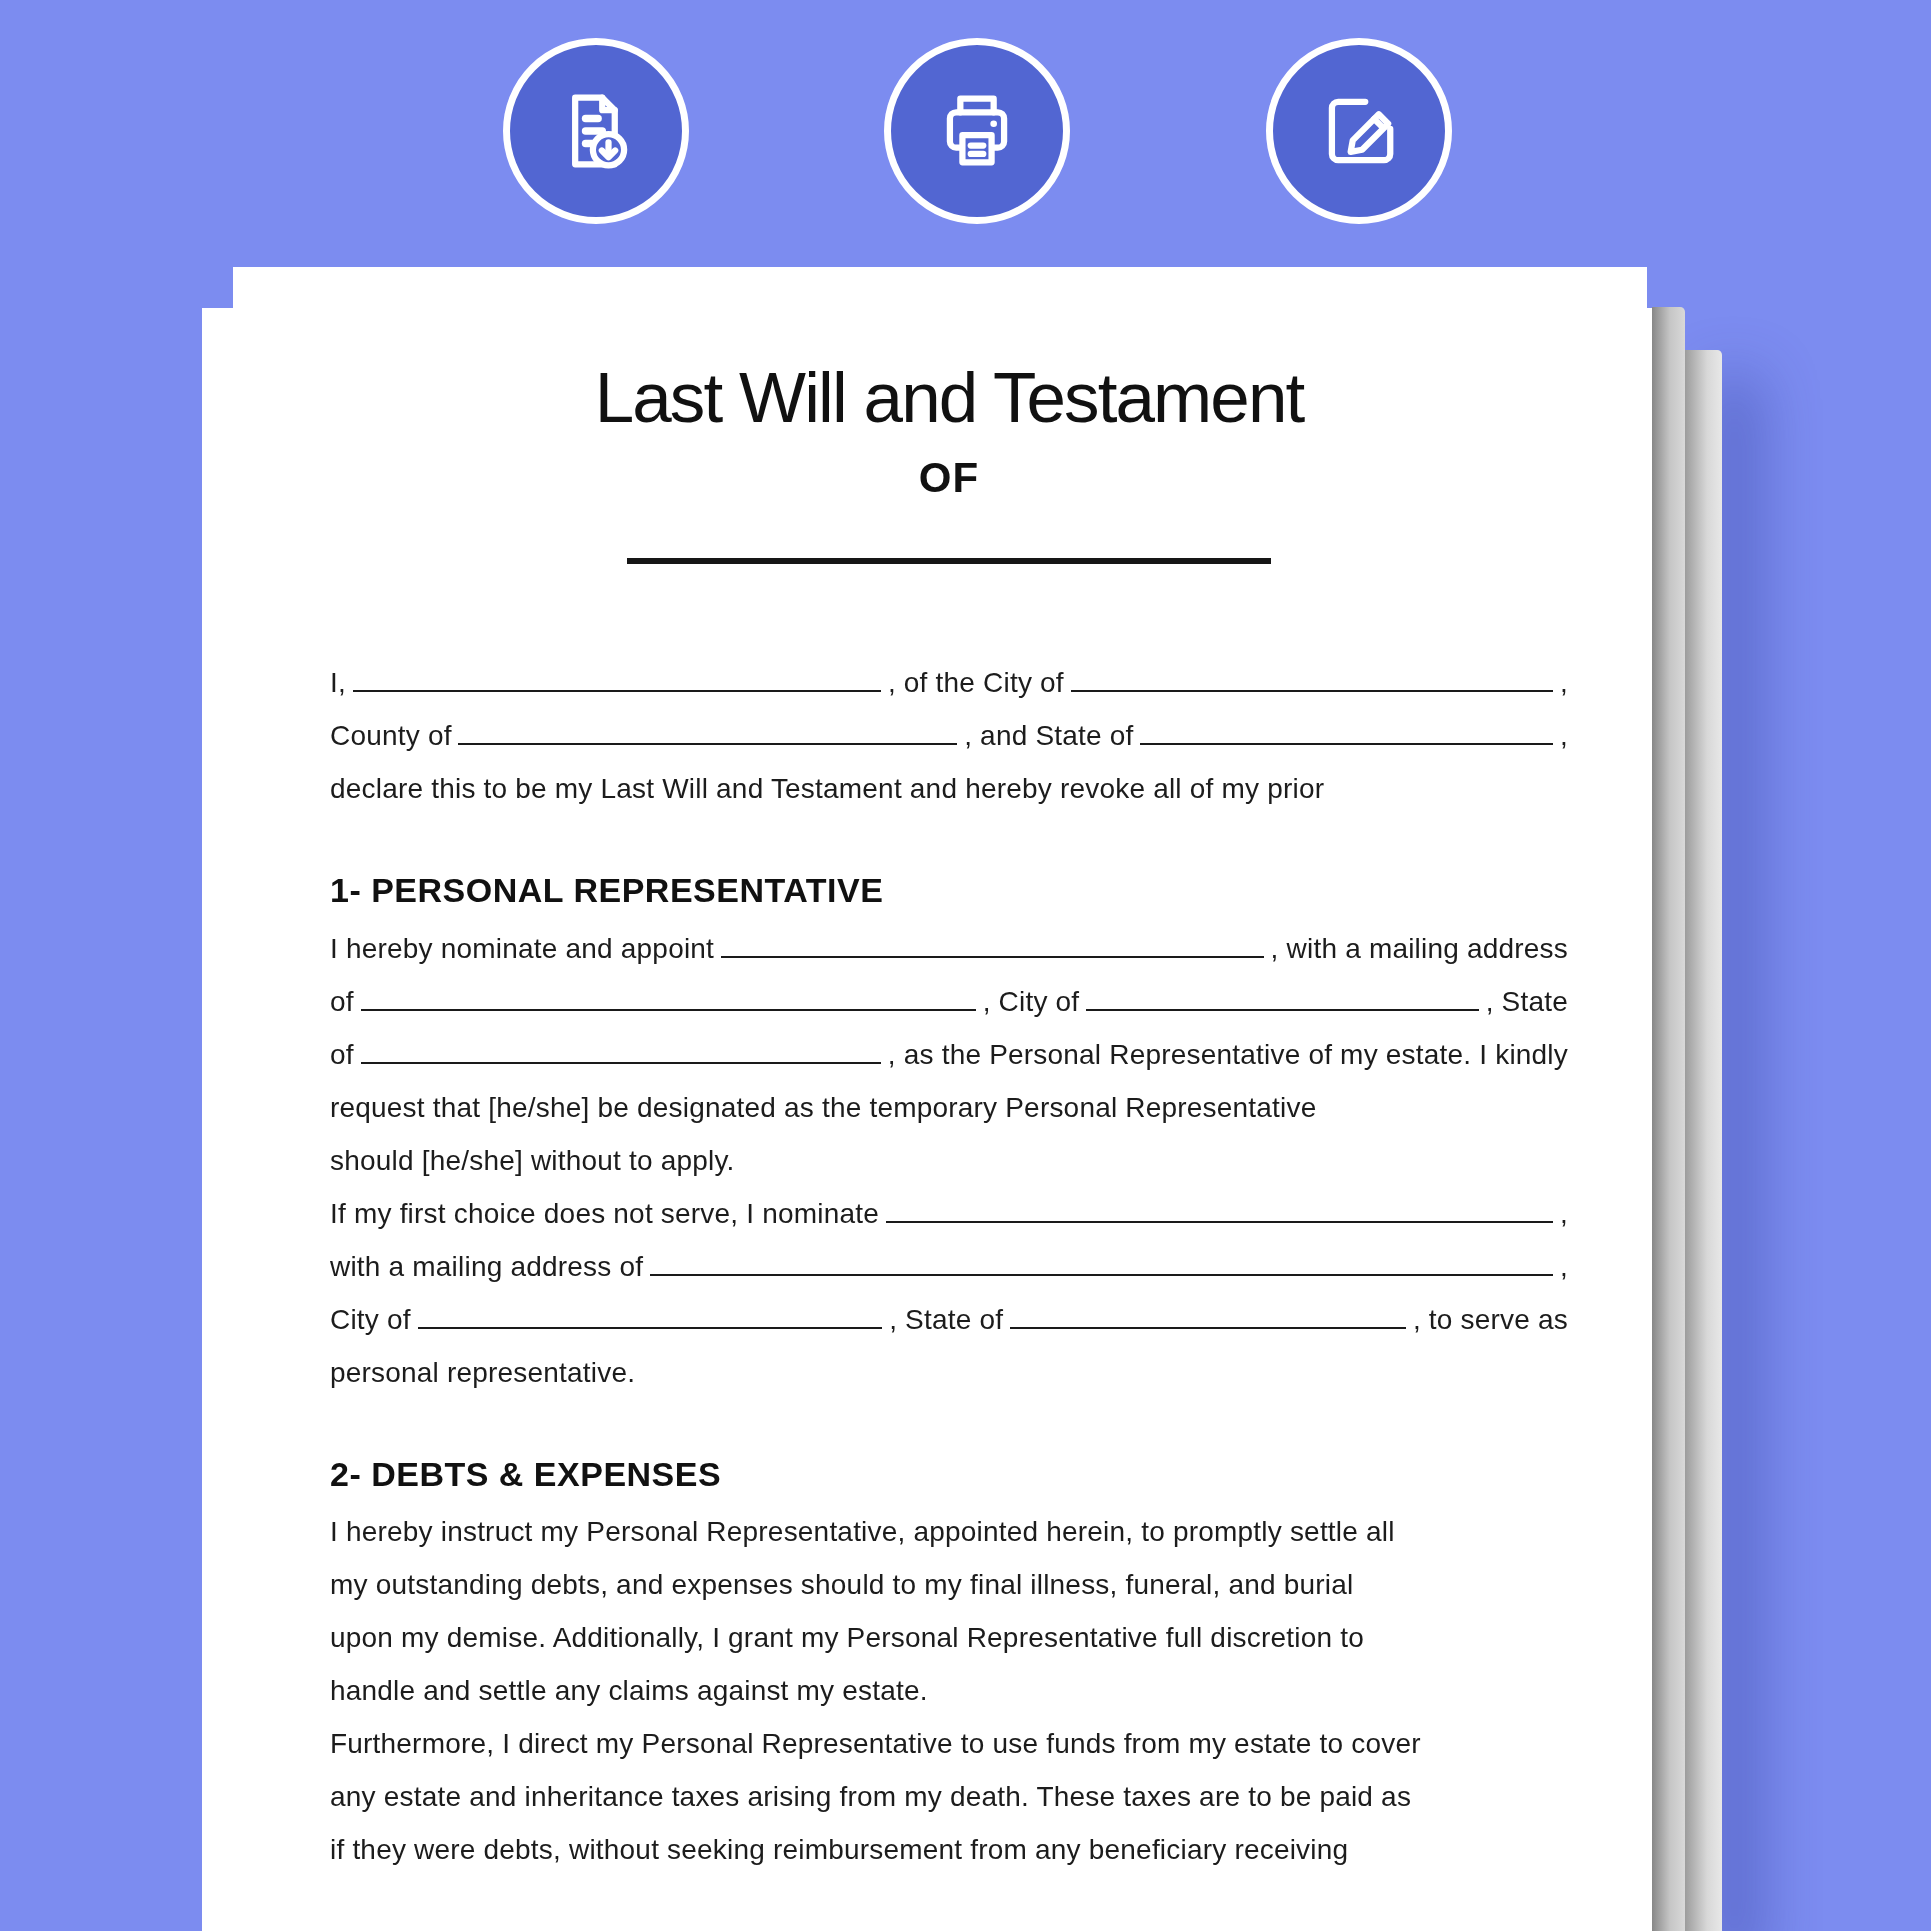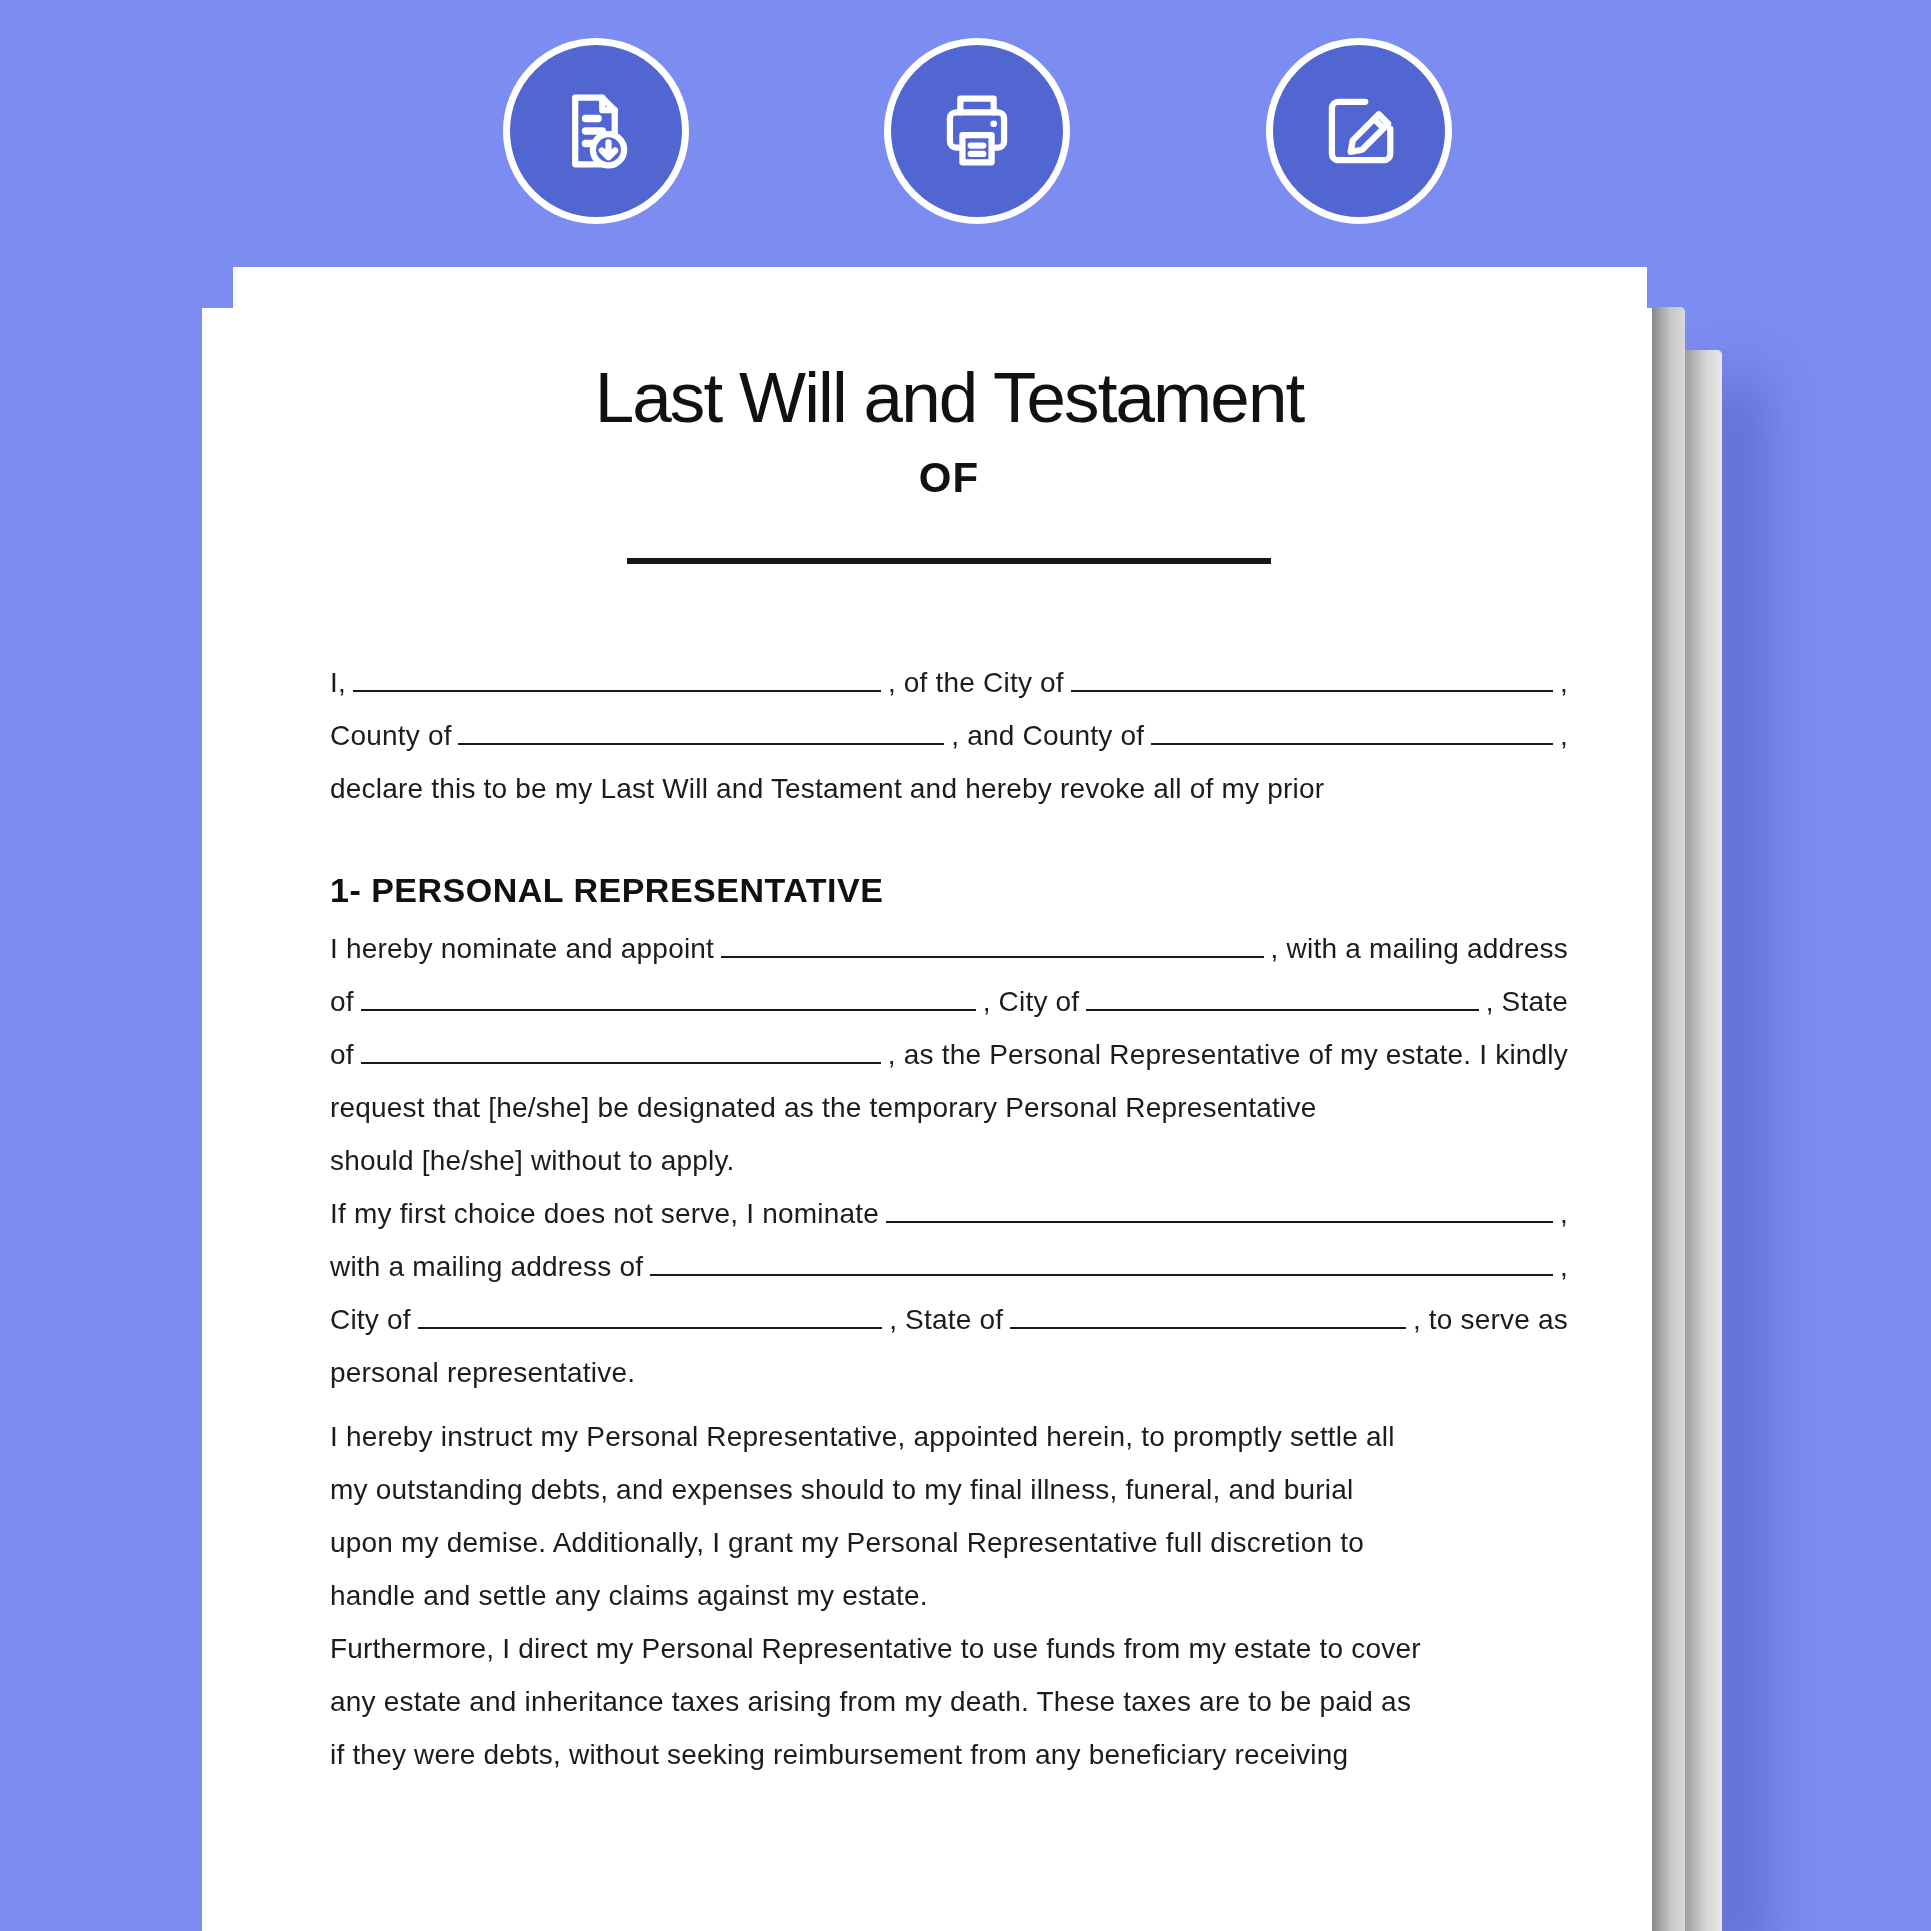--- a/index.html
+++ b/index.html
@@ -125,21 +125,21 @@
         <div class="line">
           <span class="seg">I,</span>
           <span class="blank" style="flex-grow: 520;"></span>
           <span class="seg">, of the City of</span>
           <span class="blank" style="flex-grow: 475;"></span>
           <span class="seg">,</span>
         </div>
         <div class="line">
           <span class="seg">County of</span>
           <span class="blank" style="flex-grow: 493;"></span>
-          <span class="seg">, and County of</span>
+          <span class="seg">, and State of</span>
           <span class="blank" style="flex-grow: 408;"></span>
           <span class="seg">,</span>
         </div>
         <div class="line">
           <span class="seg">declare this to be my Last Will and Testament and hereby revoke all of my prior</span>
         </div>
       </div>
       <div class="doc-heading">1- PERSONAL REPRESENTATIVE</div>
       <div class="doc-para">
         <div class="line">
@@ -179,20 +179,21 @@
           <span class="seg">City of</span>
           <span class="blank" style="flex-grow: 426;"></span>
           <span class="seg">, State of</span>
           <span class="blank" style="flex-grow: 363;"></span>
           <span class="seg">, to serve as</span>
         </div>
         <div class="line">
           <span class="seg">personal representative.</span>
         </div>
       </div>
+      <div class="doc-heading">2- DEBTS &amp; EXPENSES</div>
       <div class="doc-para">
         <div class="line">
           <span class="seg">I hereby instruct my Personal Representative, appointed herein, to promptly settle all</span>
         </div>
         <div class="line">
           <span class="seg">my outstanding debts, and expenses should to my final illness, funeral, and burial</span>
         </div>
         <div class="line">
           <span class="seg">upon my demise. Additionally, I grant my Personal Representative full discretion to</span>
         </div>

